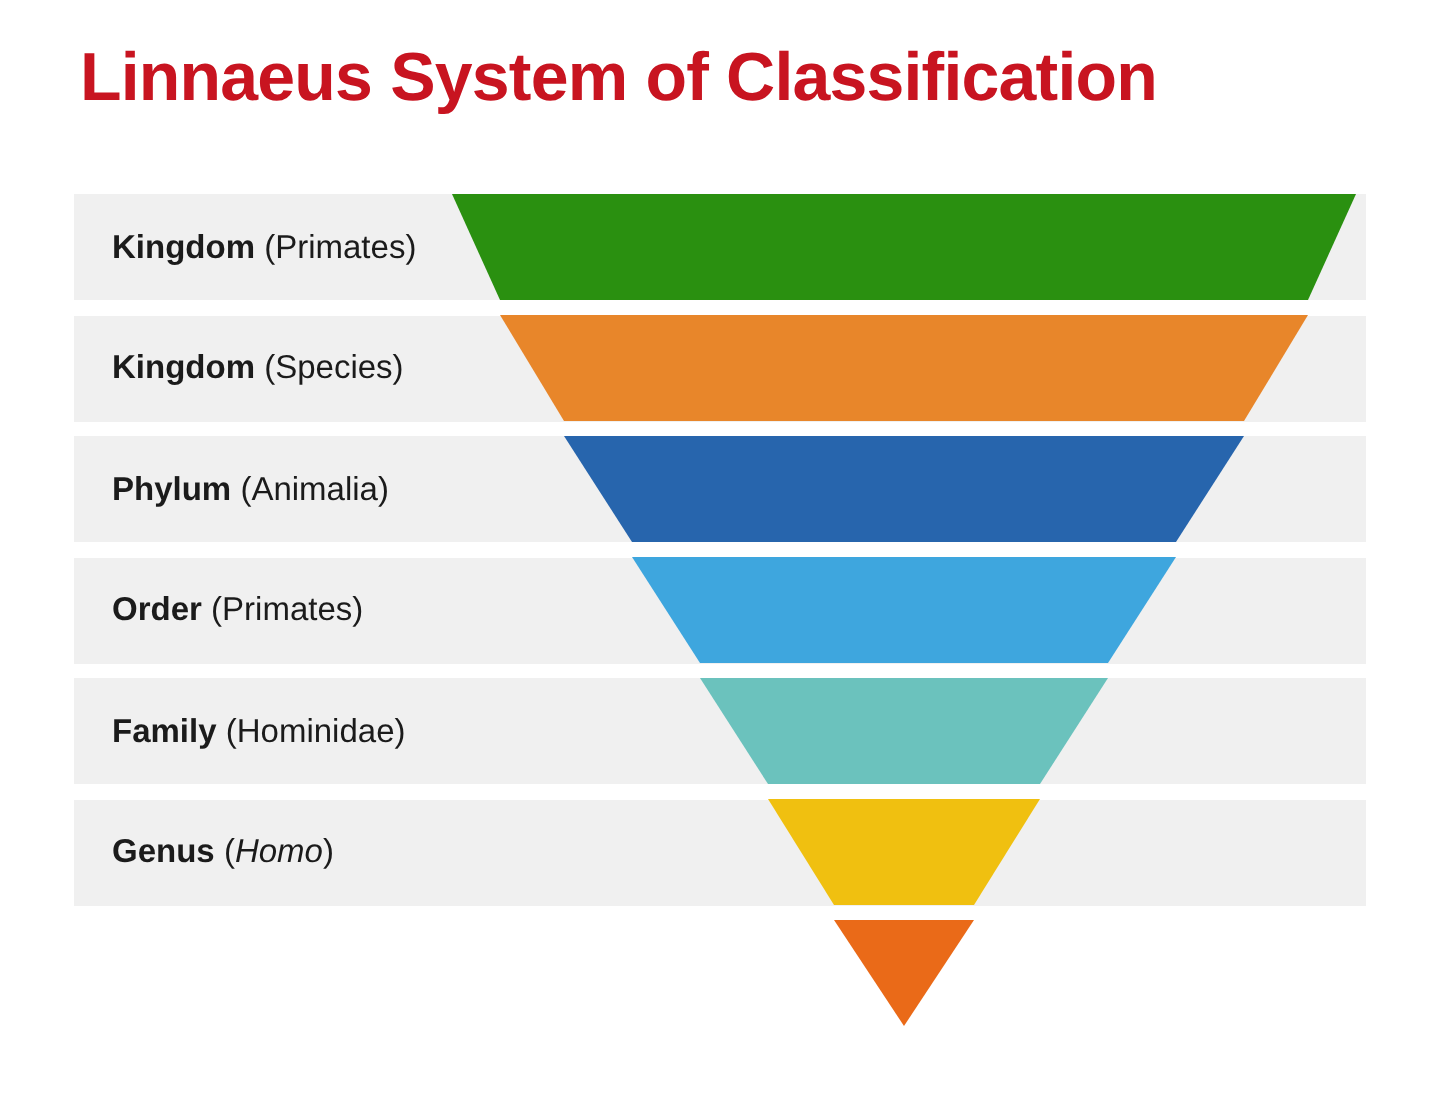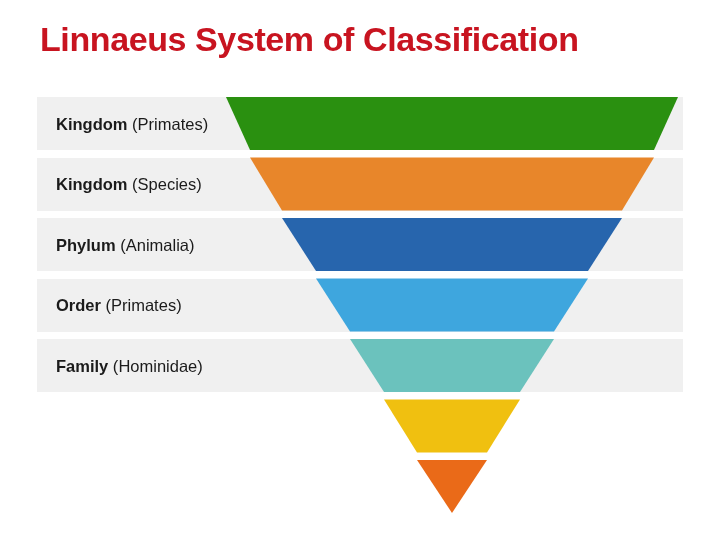--- a/index.html
+++ b/index.html
@@ -98,20 +98,23 @@
       </div>
       <div class="row" style="top: 121px; background: rgb(240, 240, 240);">
         <div class="row-label"><span class="rank">Phylum</span><span class="taxon"> (</span><span class="taxon">Animalia</span><span class="taxon">)</span></div>
       </div>
       <div class="row" style="top: 181.5px; background: rgb(240, 240, 240);">
         <div class="row-label"><span class="rank">Order</span><span class="taxon"> (</span><span class="taxon">Primates</span><span class="taxon">)</span></div>
       </div>
       <div class="row" style="top: 242px; background: rgb(240, 240, 240);">
         <div class="row-label"><span class="rank">Family</span><span class="taxon"> (</span><span class="taxon">Hominidae</span><span class="taxon">)</span></div>
       </div>
+      <div class="row" style="top: 302.5px; background: rgb(240, 240, 240);">
+        <div class="row-label"><span class="rank">Genus</span><span class="taxon"> (</span><span class="taxon italic">Homo</span><span class="taxon">)</span></div>
+      </div>
     </div>
 
   <svg class="funnel" viewBox="0 0 720 548" width="720" height="548" xmlns="http://www.w3.org/2000/svg" aria-hidden="true">
       <polygon points="226,97 678,97 654,150 250,150" fill="#2a9010"></polygon>
       <polygon points="250,157.5 654,157.5 622,210.5 282,210.5" fill="#e8862a"></polygon>
       <polygon points="282,218 622,218 588,271 316,271" fill="#2765ad"></polygon>
       <polygon points="316,278.5 588,278.5 554,331.5 350,331.5" fill="#3ea6de"></polygon>
       <polygon points="350,339 554,339 520,392 384,392" fill="#6bc2bd"></polygon>
       <polygon points="384,399.5 520,399.5 487,452.5 417,452.5" fill="#f0c010"></polygon>
       <polygon points="417,460 487,460 452,513" fill="#ea6a18"></polygon>

